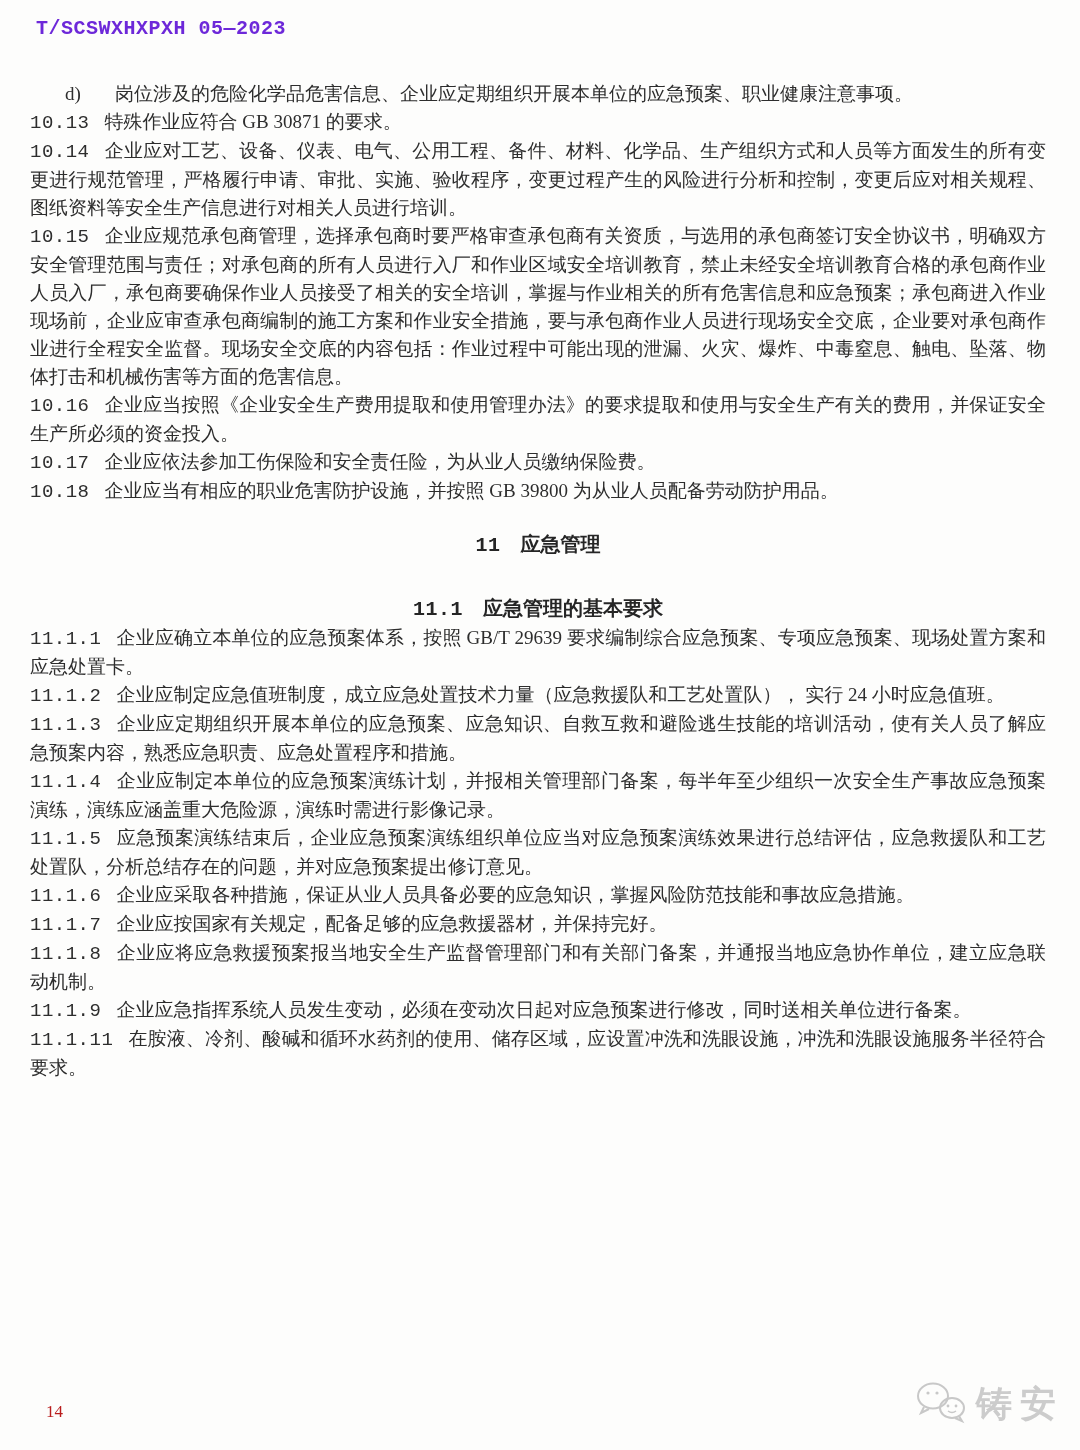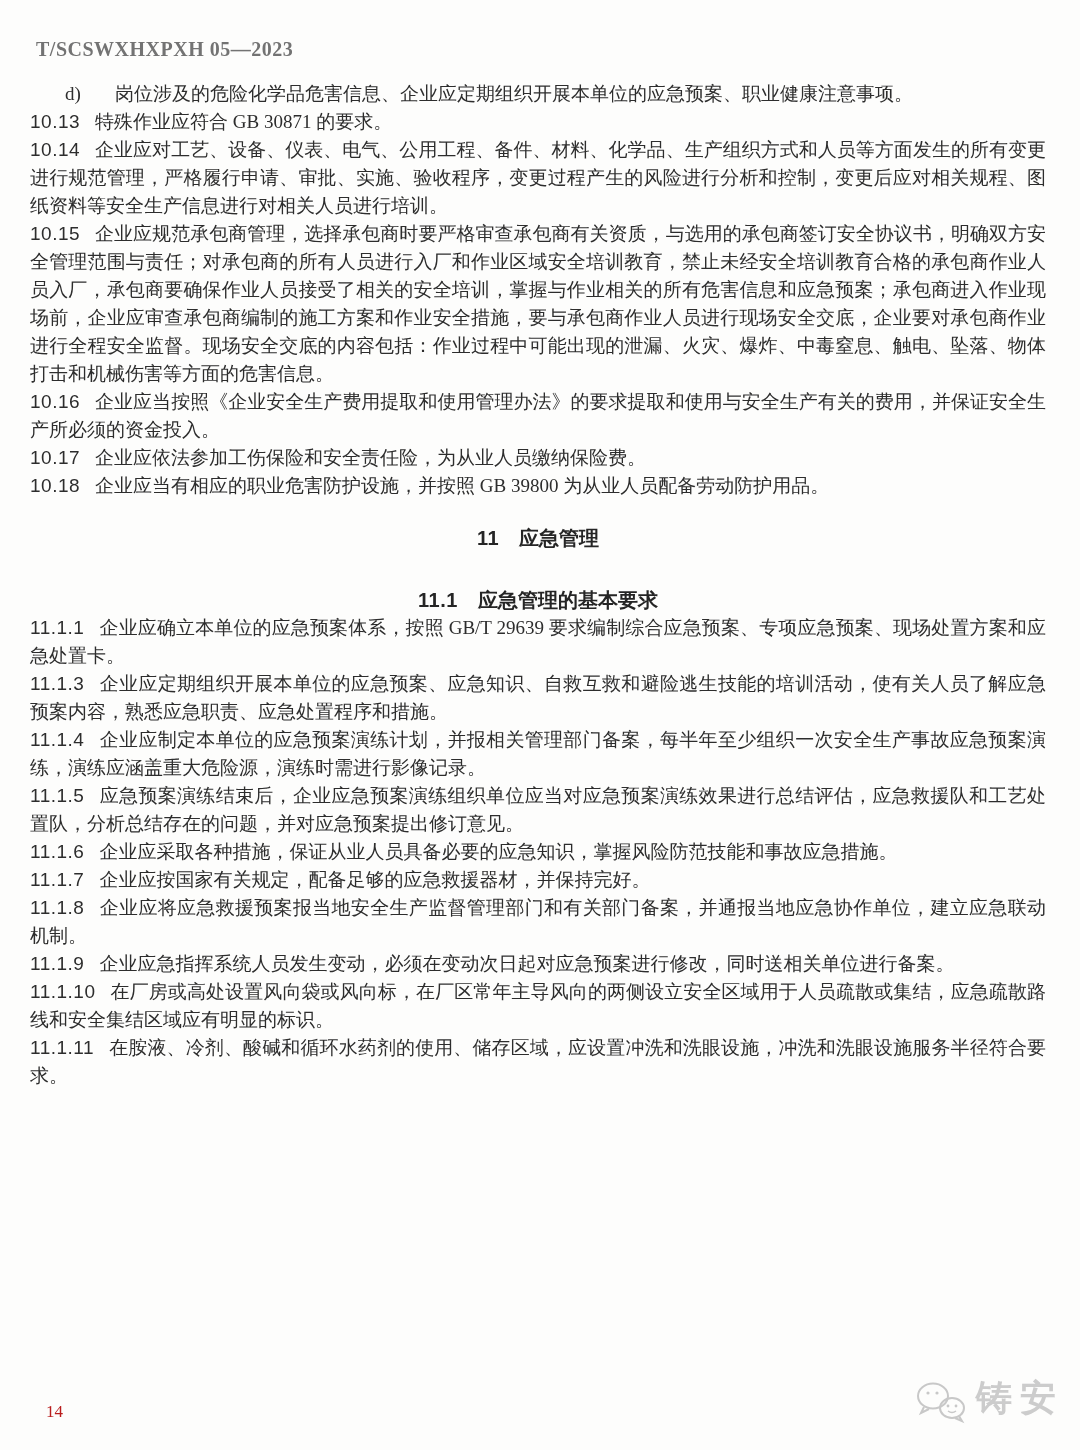--- a/index.html
+++ b/index.html
@@ -6,51 +6,51 @@
   .page{
     position:relative;
     width:1080px;height:1450px;
     margin:0 auto;
     background:#fdfdfc;
     color:#2d2d2d;
     font-family:"Liberation Serif","DejaVu Serif",serif;
     overflow:hidden;
   }
   .doc-header{
-    position:absolute;top:38px;left:36px;
-    font-family:Liberation Serif, serif;
-    font-weight:700;font-size:20px;letter-spacing:0.5px;color:#737373;
+    position:absolute;top:17px;left:36px;
+    font-family:Liberation Mono, monospace;
+    font-weight:700;font-size:20px;letter-spacing:0.5px;color:#6d28d9;
   }
   .content{
     position:absolute;top:80px;left:30px;width:1016px;
     font-size:19px;line-height:28px;
     text-align:justify;
   }
   .para{margin:0;}
   .item{padding-left:85px;text-indent:-50px;}
   .item .marker{display:inline-block;width:50px;text-indent:0;
     font-family:"Liberation Serif","DejaVu Serif",serif;}
   .num{
-    font-family:Liberation Sans, sans-serif;
+    font-family:Liberation Mono, monospace;
     margin-right:15px;letter-spacing:0.5px;
   }
   .heading{
     font-family:"Liberation Sans","DejaVu Sans",sans-serif;
     font-weight:700;font-size:20px;text-align:center;color:#252525;
   }
   .heading .num{margin-right:20px;font-weight:700;}
   .h1{margin-top:24px;}
   .h2{margin-top:34px;}
   .page-number{
     position:absolute;left:46px;bottom:28px;
     font-size:17px;color:#b91c1c;
   }
   .watermark{
     position:absolute;right:16px;bottom:22px;
-    display:flex;gap:8px;
+    display:flex;align-items:center;gap:8px;
     color:#c9c9c9;
   }
   .watermark-text{
     font-family:"Liberation Sans","DejaVu Sans",sans-serif;
     font-size:36px;font-weight:700;letter-spacing:8px;
     color:#cccccc;line-height:1;
   }
 </style>
 </head>
 <body>
@@ -63,28 +63,28 @@
       <div class="para item"><span class="marker">d)</span><span class="txt">岗位涉及的危险化学品危害信息、企业应定期组织开展本单位的应急预案、职业健康注意事项。</span></div>
       <div class="para clause"><span class="num">10.13</span><span class="txt">特殊作业应符合 GB 30871 的要求。</span></div>
       <div class="para clause"><span class="num">10.14</span><span class="txt">企业应对工艺、设备、仪表、电气、公用工程、备件、材料、化学品、生产组织方式和人员等方面发生的所有变更进行规范管理，严格履行申请、审批、实施、验收程序，变更过程产生的风险进行分析和控制，变更后应对相关规程、图纸资料等安全生产信息进行对相关人员进行培训。</span></div>
       <div class="para clause"><span class="num">10.15</span><span class="txt">企业应规范承包商管理，选择承包商时要严格审查承包商有关资质，与选用的承包商签订安全协议书，明确双方安全管理范围与责任；对承包商的所有人员进行入厂和作业区域安全培训教育，禁止未经安全培训教育合格的承包商作业人员入厂，承包商要确保作业人员接受了相关的安全培训，掌握与作业相关的所有危害信息和应急预案；承包商进入作业现场前，企业应审查承包商编制的施工方案和作业安全措施，要与承包商作业人员进行现场安全交底，企业要对承包商作业进行全程安全监督。现场安全交底的内容包括：作业过程中可能出现的泄漏、火灾、爆炸、中毒窒息、触电、坠落、物体打击和机械伤害等方面的危害信息。</span></div>
       <div class="para clause"><span class="num">10.16</span><span class="txt">企业应当按照《企业安全生产费用提取和使用管理办法》的要求提取和使用与安全生产有关的费用，并保证安全生产所必须的资金投入。</span></div>
       <div class="para clause"><span class="num">10.17</span><span class="txt">企业应依法参加工伤保险和安全责任险，为从业人员缴纳保险费。</span></div>
       <div class="para clause"><span class="num">10.18</span><span class="txt">企业应当有相应的职业危害防护设施，并按照 GB 39800 为从业人员配备劳动防护用品。</span></div>
       <div class="heading h1"><span class="num">11</span><span class="txt">应急管理</span></div>
       <div class="heading h2"><span class="num">11.1</span><span class="txt">应急管理的基本要求</span></div>
       <div class="para clause"><span class="num">11.1.1</span><span class="txt">企业应确立本单位的应急预案体系，按照 GB/T 29639 要求编制综合应急预案、专项应急预案、现场处置方案和应急处置卡。</span></div>
+      <div class="para clause"><span class="num">11.1.2</span><span class="txt">企业应制定应急值班制度，成立应急处置技术力量（应急救援队和工艺处置队）， 实行 24 小时应急值班。</span></div>
       <div class="para clause"><span class="num">11.1.3</span><span class="txt">企业应定期组织开展本单位的应急预案、应急知识、自救互救和避险逃生技能的培训活动，使有关人员了解应急预案内容，熟悉应急职责、应急处置程序和措施。</span></div>
       <div class="para clause"><span class="num">11.1.4</span><span class="txt">企业应制定本单位的应急预案演练计划，并报相关管理部门备案，每半年至少组织一次安全生产事故应急预案演练，演练应涵盖重大危险源，演练时需进行影像记录。</span></div>
       <div class="para clause"><span class="num">11.1.5</span><span class="txt">应急预案演练结束后，企业应急预案演练组织单位应当对应急预案演练效果进行总结评估，应急救援队和工艺处置队，分析总结存在的问题，并对应急预案提出修订意见。</span></div>
       <div class="para clause"><span class="num">11.1.6</span><span class="txt">企业应采取各种措施，保证从业人员具备必要的应急知识，掌握风险防范技能和事故应急措施。</span></div>
       <div class="para clause"><span class="num">11.1.7</span><span class="txt">企业应按国家有关规定，配备足够的应急救援器材，并保持完好。</span></div>
       <div class="para clause"><span class="num">11.1.8</span><span class="txt">企业应将应急救援预案报当地安全生产监督管理部门和有关部门备案，并通报当地应急协作单位，建立应急联动机制。</span></div>
       <div class="para clause"><span class="num">11.1.9</span><span class="txt">企业应急指挥系统人员发生变动，必须在变动次日起对应急预案进行修改，同时送相关单位进行备案。</span></div>
-      <div class="para clause"><span class="num">11.1.10</span><span class="txt">在厂房或高处设置风向袋或风向标，在厂区常年主导风向的两侧设立安全区域用于人员疏散或集结，应急疏散路线和安全集结区域应有明显的标识。</span></div>
       <div class="para clause"><span class="num">11.1.11</span><span class="txt">在胺液、冷剂、酸碱和循环水药剂的使用、储存区域，应设置冲洗和洗眼设施，冲洗和洗眼设施服务半径符合要求。</span></div>
     </div>
 
   <div class="page-number">14</div>
 
   <div class="watermark">
     <span>
       <svg width="54" height="44" viewBox="0 0 54 44" fill="none">
         <ellipse cx="19" cy="16" rx="15" ry="12.5" stroke="#c8c8c8" stroke-width="2"></ellipse>
         <path d="M10 27 L7 33 L15 29" stroke="#c8c8c8" stroke-width="2" fill="none"></path>

